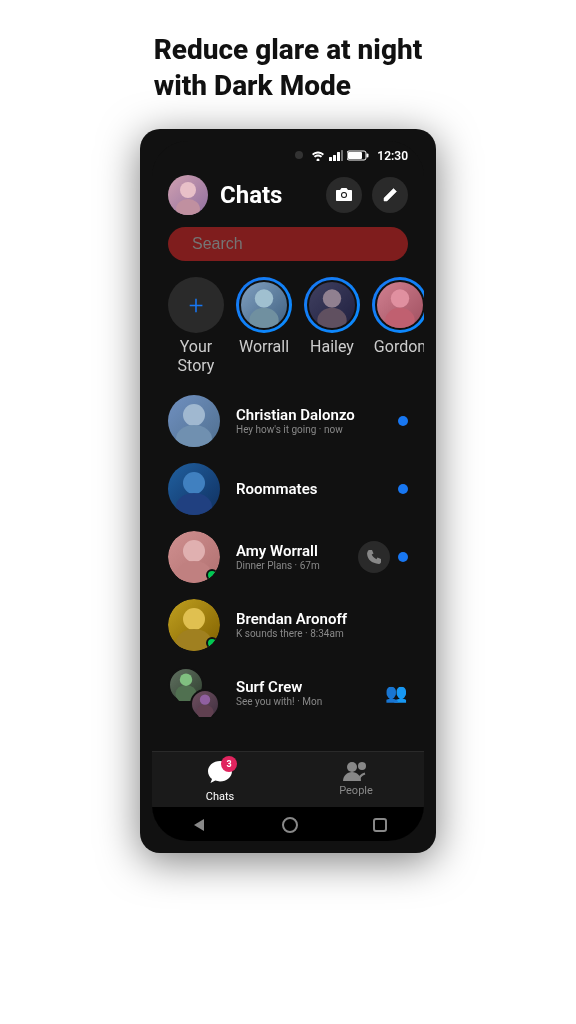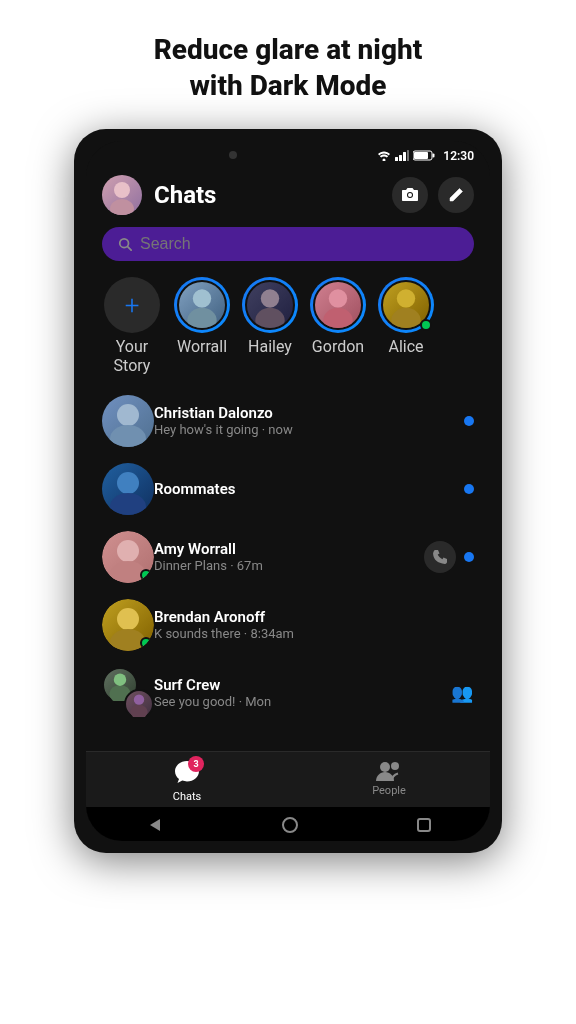--- a/index.html
+++ b/index.html
@@ -7,33 +7,32 @@
       background: #fff;
       font-family: -apple-system, BlinkMacSystemFont, 'Segoe UI', Roboto, sans-serif;
       display: flex;
       flex-direction: column;
       align-items: center;
       width: 576px;
       min-height: 1024px;
     }
 
     .page-title {
-      text-align: center;
       font-size: 28px;
       font-weight: 800;
       color: #111;
       padding: 32px 40px 24px;
       line-height: 1.3;
     }
 
     .phone-outer {
-      width: 428px;
+      width: 296px;
       min-height: 720px;
       background: #111;
-      border-radius: 32px;
+      border-radius: 20px;
       padding: 12px;
       box-shadow: 0 8px 40px rgba(0,0,0,0.5);
       position: relative;
     }
 
     .phone-inner {
       background: #111;
       border-radius: 36px;
       overflow: hidden;
       height: 700px;
@@ -120,21 +119,21 @@
       border-radius: 50%;
       display: flex;
       align-items: center;
       justify-content: center;
       cursor: pointer;
     }
 
     
     .search-bar {
       margin: 4px 16px 8px;
-      background: #4c1d95;
+      background: #7f1d1d;
       border-radius: 24px;
       display: flex;
       align-items: center;
       padding: 8px 16px;
       gap: 8px;
     }
 
     .search-bar input {
       background: transparent;
       border: none;
@@ -204,21 +203,21 @@
     
     .chat-list {
       flex: 1;
       overflow-y: auto;
     }
 
     .chat-item {
       display: flex;
       align-items: center;
       padding: 8px 16px;
-      gap: 0;
+      gap: 16px;
       cursor: pointer;
     }
 
     .chat-avatar {
       width: 52px; height: 52px;
       border-radius: 50%;
       overflow: hidden;
       flex-shrink: 0;
       position: relative;
     }
@@ -229,21 +228,21 @@
     }
 
     .chat-name {
       color: #fff;
       font-size: 15px;
       font-weight: 600;
     }
 
     .chat-preview {
       color: #888;
-      font-size: 13px;
+      font-size: 10px;
       white-space: nowrap;
       overflow: hidden;
       text-overflow: ellipsis;
     }
 
     .chat-actions {
       display: flex;
       align-items: center;
       gap: 8px;
     }
@@ -581,21 +580,21 @@
             <div class="group-av2">
               <svg viewBox="0 0 30 30">
                   <ellipse cx="15" cy="24" rx="10" ry="8" fill="#604050"></ellipse>
                   <circle cx="15" cy="10" r="6" fill="#9060a0"></circle>
                 </svg>
             </div>
           </div>
           <div class="chat-info">
             <div class="chat-name">Surf Crew</div>
             <div class="chat-preview">
-              <span>See you good!</span> · <span>Mon</span>
+              <span>See you with!</span> · <span>Mon</span>
             </div>
           </div>
           <div class="chat-actions surf-crew-emoji">
             <span style="font-size:18px;">👥</span>
           </div>
         </div>
 
       </div>
 
       <div class="bottom-nav">

